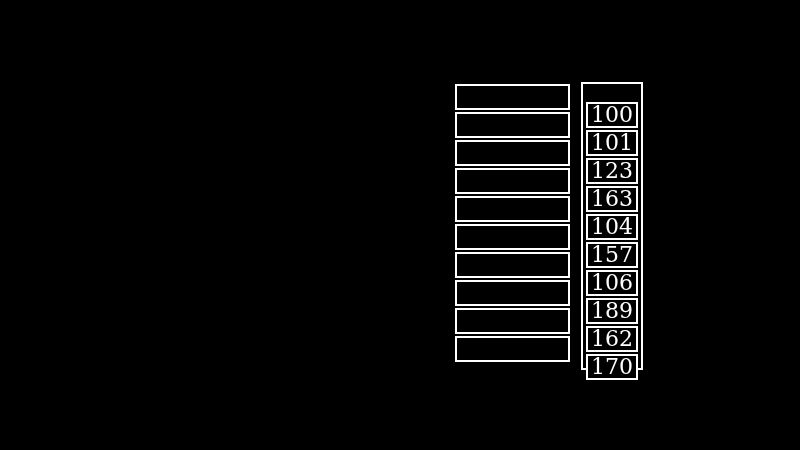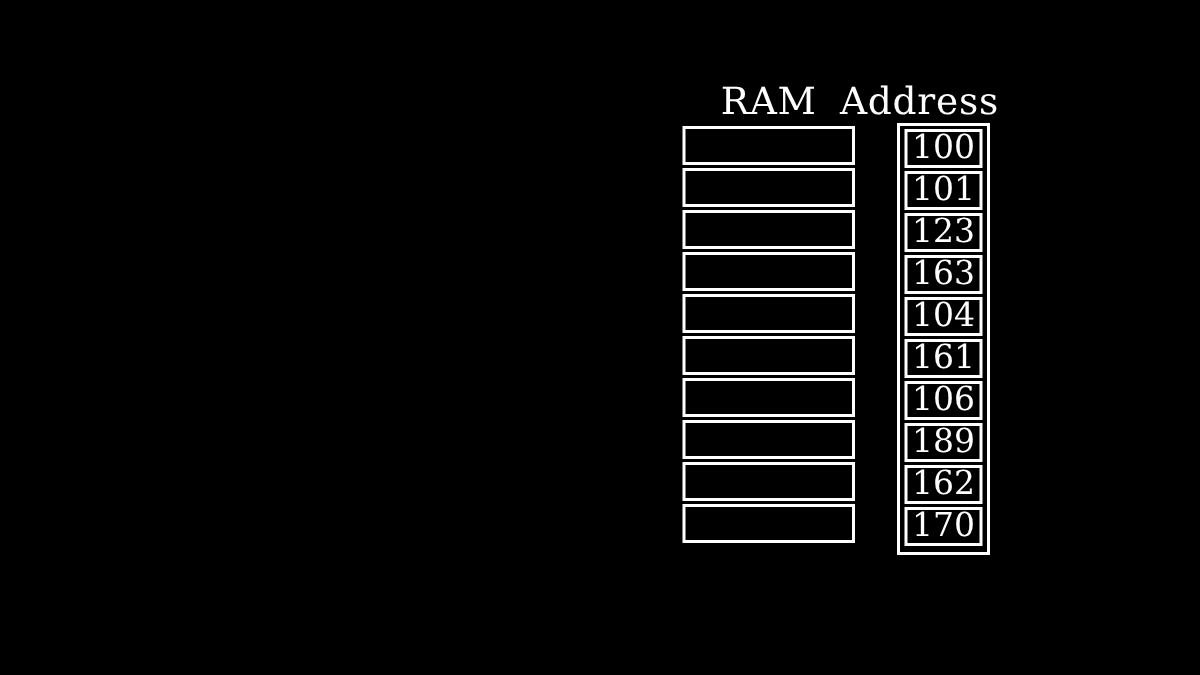--- a/index.html
+++ b/index.html
@@ -54,69 +54,66 @@
   }
 
   .address-column {
     position: absolute;
     left: 581px;
     top: 82px;
     width: 62px;
     height: 288px;
     box-sizing: border-box;
     border: 2px solid var(--fg);
-    padding: 2px 3px;
+    padding: 18px 3px;
     display: flex;
     flex-direction: column;
     gap: 2px;
     background: var(--bg);
-    margin-left: 17px;
   }
   .address-cell {
     box-sizing: border-box;
     height: 26px;
     flex: 0 0 26px;
     border: 2px solid var(--fg);
     display: flex;
     align-items: center;
     justify-content: center;
     font-size: 22px;
     line-height: 22px;
     color: var(--fg);
     background: var(--bg);
   }
 </style>
 </head>
 <body>
 
 <div class="canvas">
 
-  <div class="col-header" id="ram-header">RAM</div>
 
-  <div class="col-header" id="address-header">Address</div>
 
   <div class="ram-column">
       <div class="ram-cell"></div>
       <div class="ram-cell"></div>
       <div class="ram-cell"></div>
       <div class="ram-cell"></div>
       <div class="ram-cell"></div>
       <div class="ram-cell"></div>
       <div class="ram-cell"></div>
       <div class="ram-cell"></div>
       <div class="ram-cell"></div>
       <div class="ram-cell"></div>
     </div>
 
   <div class="address-column">
       <div class="address-cell">100</div>
       <div class="address-cell">101</div>
       <div class="address-cell">123</div>
       <div class="address-cell">163</div>
       <div class="address-cell">104</div>
-      <div class="address-cell">161</div>
+      <div class="address-cell">157</div>
       <div class="address-cell">106</div>
       <div class="address-cell">189</div>
       <div class="address-cell">162</div>
       <div class="address-cell">170</div>
     </div>
 
 </div>
 
 </body></html>

